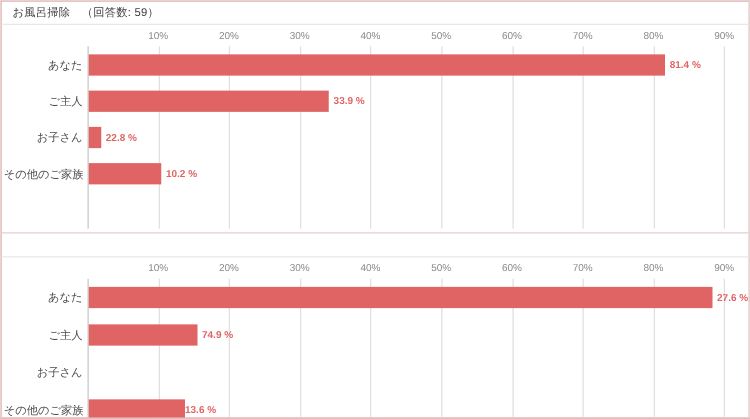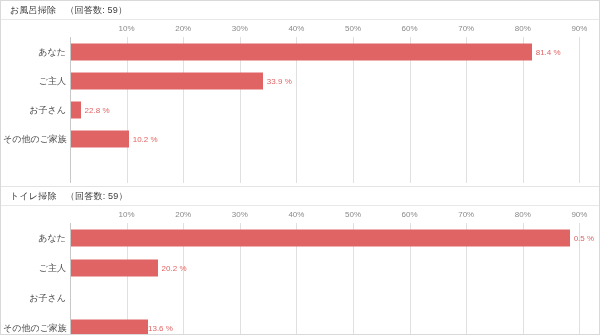--- a/index.html
+++ b/index.html
@@ -132,21 +132,21 @@
     transform: translateY(-50%);
     background: #e06464;
     height: 17px;
   }
   .bar-value {
     position: absolute;
     top: 50%;
     transform: translateY(-50%);
     font-size: 8px;
     line-height: 11px;
-    font-weight: normal;
+    font-weight: bold;
     color: #e06464;
     white-space: nowrap;
   }
 </style>
 </head>
 <body>
 
 <div class="page-frame">
 
   <div class="chart-panel" id="panel-0">
@@ -198,21 +198,20 @@
             <div class="bar-value" style="left: 131.732px; color: rgb(224, 100, 100); text-align: center;">10.2 %</div>
           </div>
           <div class="bar-row" style="top: 116px; height: 29px;">
             <div class="cat-label" style="width: 63px; right: 535px; margin-top: 44px;">無回答</div>
           </div>
         </div>
     </div>
   </div>
 
   <div class="chart-panel" id="panel-1">
-    <div class="chart-title">トイレ掃除　（回答数: 59）</div>
     <div class="title-rule"></div>
     <div class="plot" id="plot-1">
       <div class="axis-labels">
           <div class="axis-tick-label" style="left: 125.6px;">10%</div>
           <div class="axis-tick-label" style="left: 182.2px;">20%</div>
           <div class="axis-tick-label" style="left: 238.8px;">30%</div>
           <div class="axis-tick-label" style="left: 295.4px;">40%</div>
           <div class="axis-tick-label" style="left: 352px;">50%</div>
           <div class="axis-tick-label" style="left: 408.6px;">60%</div>
           <div class="axis-tick-label" style="left: 465.2px;">70%</div>
@@ -228,26 +227,26 @@
           <div class="gridline" style="left: 408.6px;"></div>
           <div class="gridline" style="left: 465.2px;"></div>
           <div class="gridline" style="left: 521.8px;"></div>
           <div class="gridline" style="left: 578.4px;"></div>
           <div class="axis-line" style="left: 69px;"></div>
         </div>
       <div class="rows-layer">
           <div class="bar-row" style="top: 0px; height: 30px;">
             <div class="cat-label" style="width: 63px; right: 535px;">あなた</div>
             <div class="bar" style="left: 70px; width: 498.646px; background: rgb(224, 100, 100);"></div>
-            <div class="bar-value" style="left: 572.646px; color: rgb(224, 100, 100);">0.5 %</div>
+            <div class="bar-value" style="left: 572.646px; color: rgb(224, 100, 100);">27.6 %</div>
           </div>
           <div class="bar-row" style="top: 30px; height: 30px;">
             <div class="cat-label" style="width: 63px; right: 535px;">ご主人</div>
             <div class="bar" style="left: 70px; width: 86.598px; background: rgb(224, 100, 100);"></div>
-            <div class="bar-value" style="left: 160.598px; color: rgb(224, 100, 100);">20.2 %</div>
+            <div class="bar-value" style="left: 160.598px; color: rgb(224, 100, 100);">74.9 %</div>
           </div>
           <div class="bar-row" style="top: 60px; height: 30px;">
             <div class="cat-label" style="width: 63px; right: 535px;">お子さん</div>
           </div>
           <div class="bar-row" style="top: 90px; height: 30px;">
             <div class="cat-label" style="width: 63px; right: 535px;">その他のご家族</div>
             <div class="bar" style="left: 70px; width: 76.976px; background: rgb(224, 100, 100);"></div>
             <div class="bar-value" style="left: 147px; color: rgb(224, 100, 100);">13.6 %</div>
           </div>
         </div>

